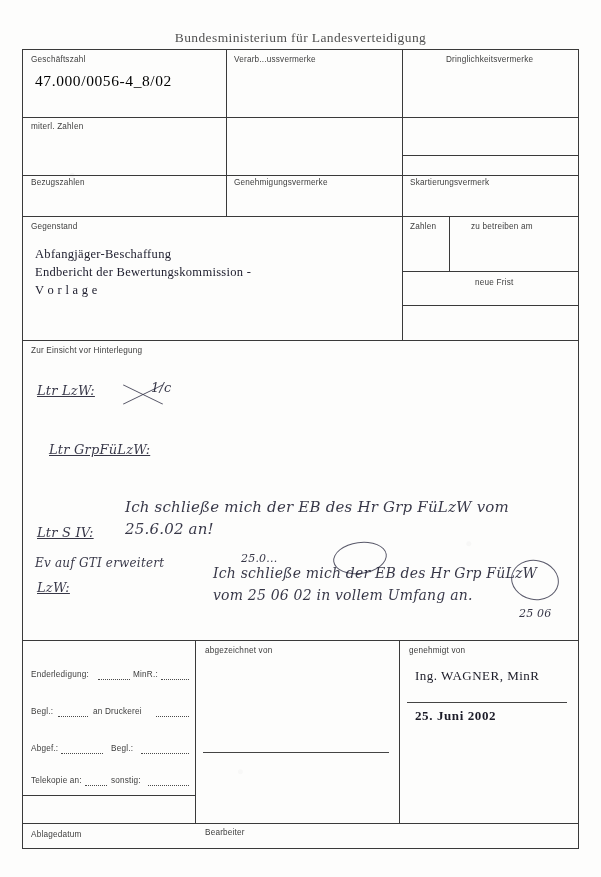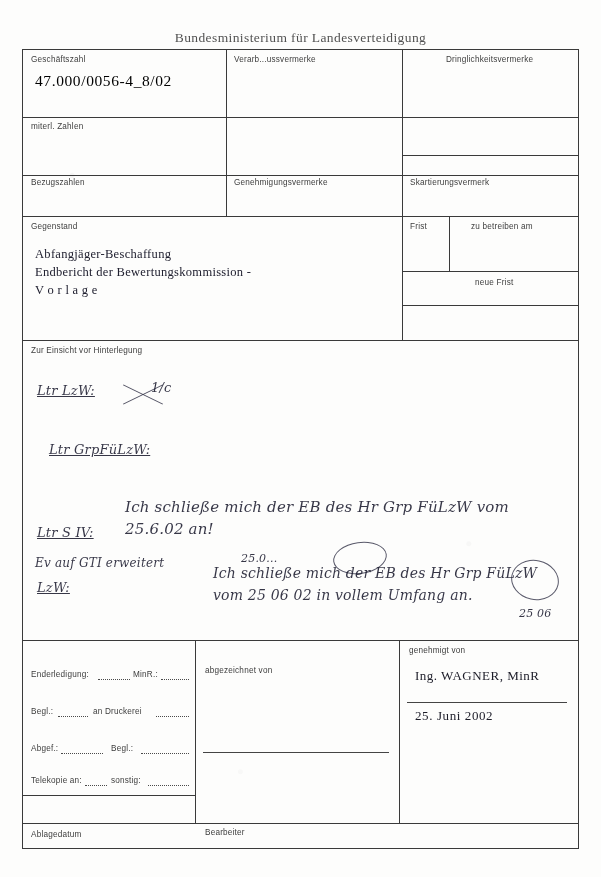--- a/index.html
+++ b/index.html
@@ -77,20 +77,21 @@
     font-size:13px;
     letter-spacing:.5px;
     font-family:"Liberation Serif", serif;
     color:#1c1c28;
   }
   .approved-date{
     font-size:13px;
     letter-spacing:.6px;
     font-family:"Liberation Serif", serif;
     color:#1c1c28;
+    font-weight:bold;
   }
   .dotline{
     position:absolute;
     border-bottom:1px dotted #4a4a4a;
     height:0;
   }
   
   .script{
     font-family:"DejaVu Serif", serif;
     font-style:italic;
@@ -145,21 +146,21 @@
     <div class="vline" style="left:379px;top:166px;height:124px;"></div>
     <div class="vline" style="left:426px;top:166px;height:55px;"></div>
     <div class="hline" style="left:379px;top:221px;width:176px;"></div>
     <div class="hline" style="left:379px;top:255px;width:176px;"></div>
 
     <div class="lbl" style="left:8px;top:172px;">Gegenstand</div>
     <div class="hand subject" style="left:12px;top:213px;">Endbericht der Bewertungskommission -</div>
     <div class="hand subject" style="left:12px;top:195px;">Abfangjäger-Beschaffung</div>
     <div class="hand subject" style="left:12px;top:231px;">V o r l a g e</div>
 
-    <div class="lbl" style="left:387px;top:172px;">Frist</div>
+    <div class="lbl" style="left:387px;top:172px;">Zahlen</div>
     <div class="lbl" style="left:448px;top:172px;">zu betreiben am</div>
     <div class="lbl" style="left:452px;top:228px;">neue Frist</div>
 
     <div class="hline" style="left:0;top:590px;width:555px;"></div>
     <div class="lbl" style="left:8px;top:296px;">Zur Einsicht vor Hinterlegung</div>
 
     <div class="hand script" style="left:14px;top:333px;font-size:13px;text-decoration:underline;text-align:center;">Ltr LzW:</div>
     <div class="hand script" style="left:128px;top:330px;font-size:13px;">1/c</div>
     <div class="strike" style="left:98px;top:344px;width:44px;transform:rotate(-26deg);"></div>
     <div class="strike" style="left:98px;top:344px;width:44px;transform:rotate(26deg);"></div>
@@ -199,21 +200,21 @@
     <div class="lbl" style="left:88px;top:694px;">Begl.:</div>
     <div class="dotline" style="left:118px;top:703px;width:48px;"></div>
 
     <div class="lbl" style="left:8px;top:726px;">Telekopie an:</div>
     <div class="dotline" style="left:62px;top:735px;width:22px;"></div>
     <div class="lbl" style="left:88px;top:726px;">sonstig:</div>
     <div class="dotline" style="left:125px;top:735px;width:41px;"></div>
 
     <div class="lbl" style="left:8px;top:780px;">Ablagedatum</div>
 
-    <div class="lbl" style="left:182px;top:596px;margin-top:20px;">abgezeichnet von</div>
+    <div class="lbl" style="left:182px;top:596px;">abgezeichnet von</div>
     <div class="hline thin" style="left:180px;top:702px;width:186px;"></div>
     <div class="lbl" style="left:182px;top:778px;">Bearbeiter</div>
 
     <div class="lbl" style="left:386px;top:596px;">genehmigt von</div>
     <div class="hand approved-name" style="left:392px;top:618px;">Ing. WAGNER, MinR</div>
     <div class="hline thin" style="left:384px;top:652px;width:160px;"></div>
     <div class="hand approved-date" style="left:392px;top:658px;">25. Juni 2002</div>
 
   </div>
 </div>

